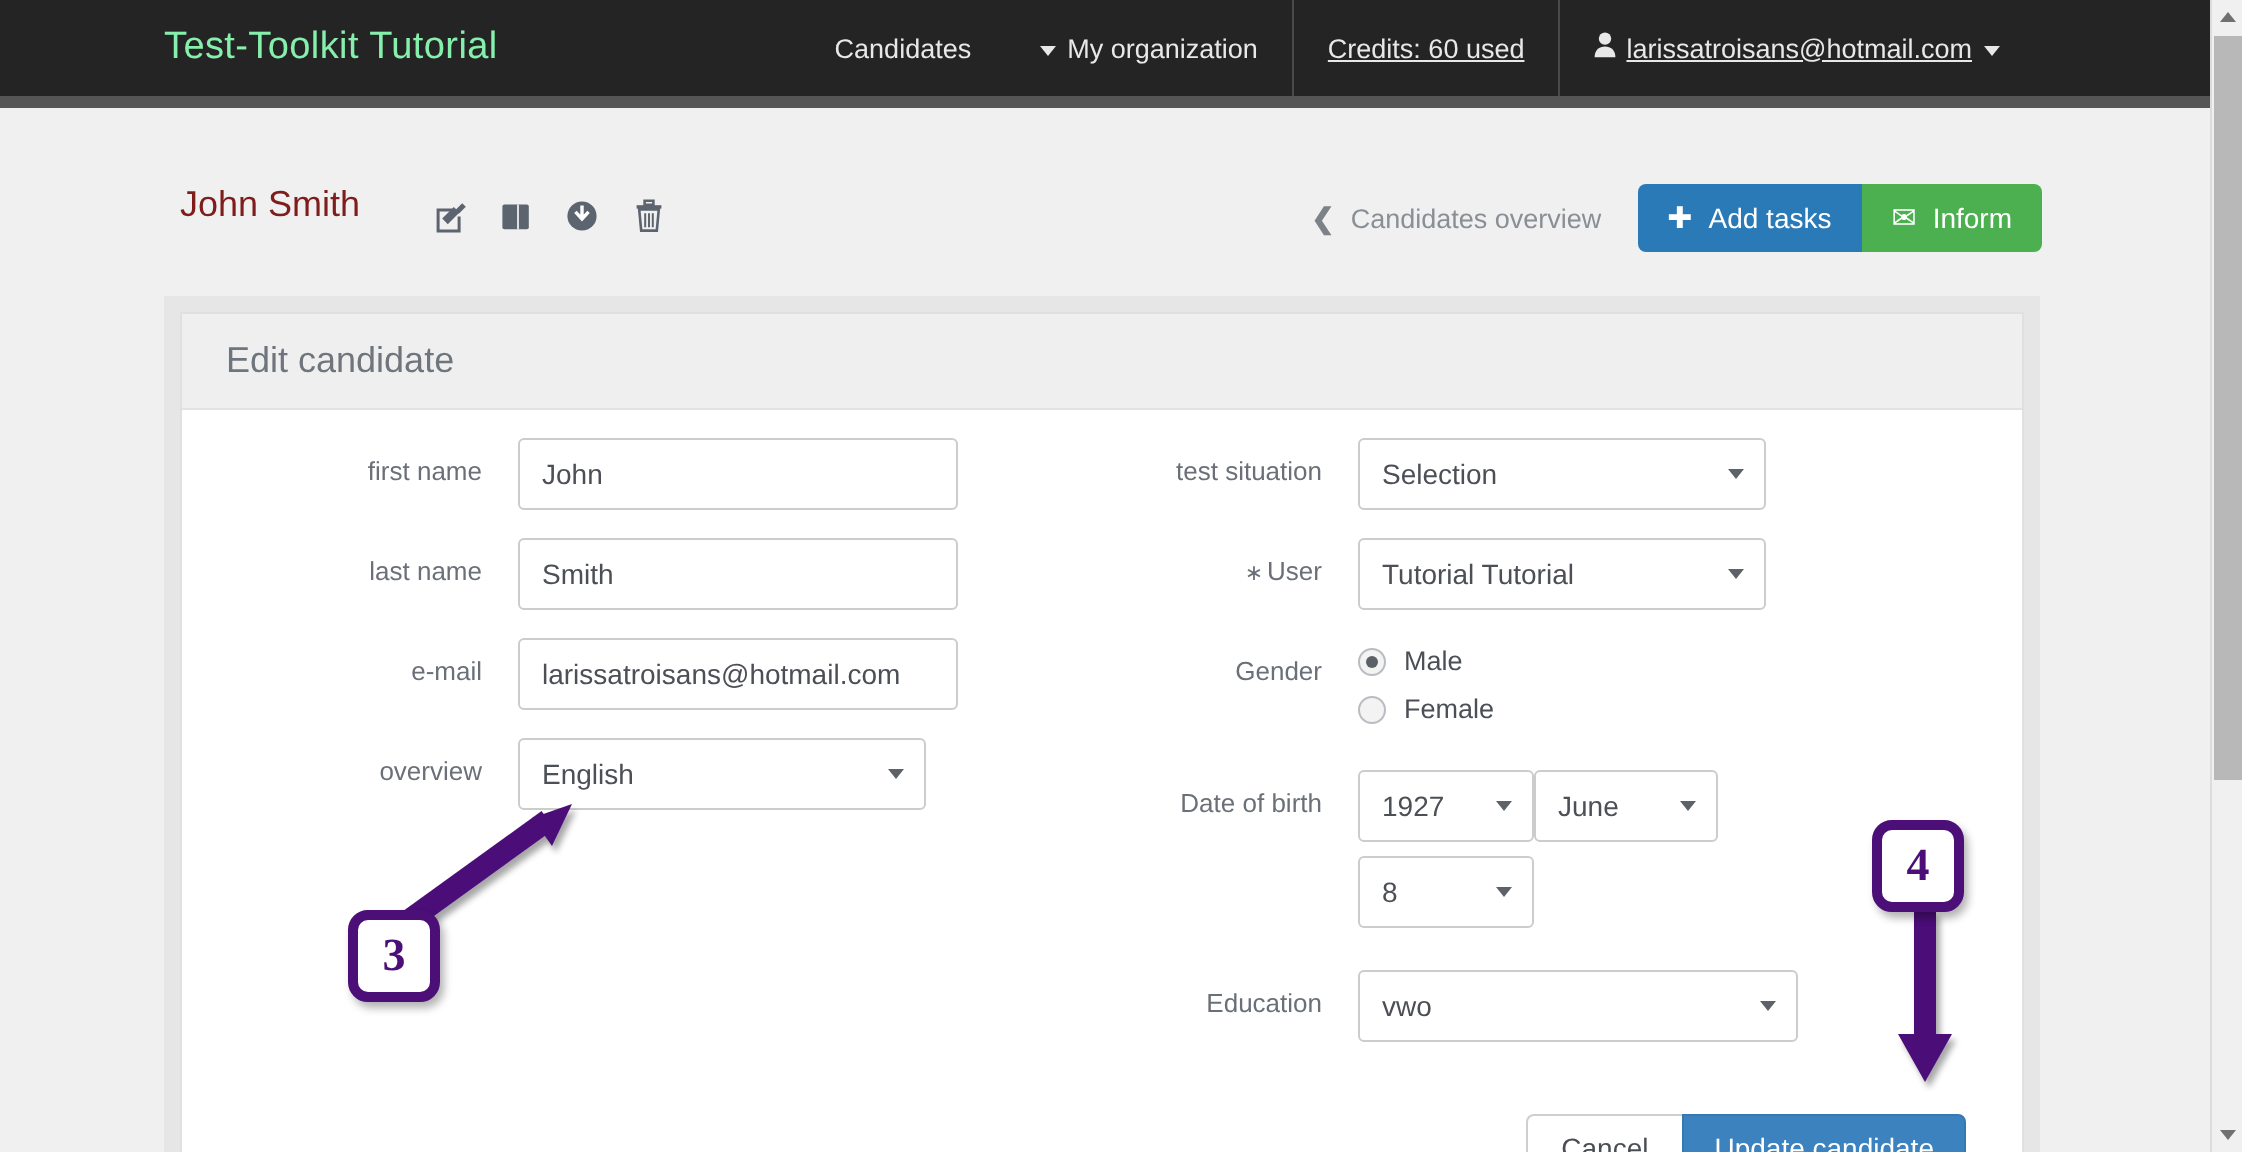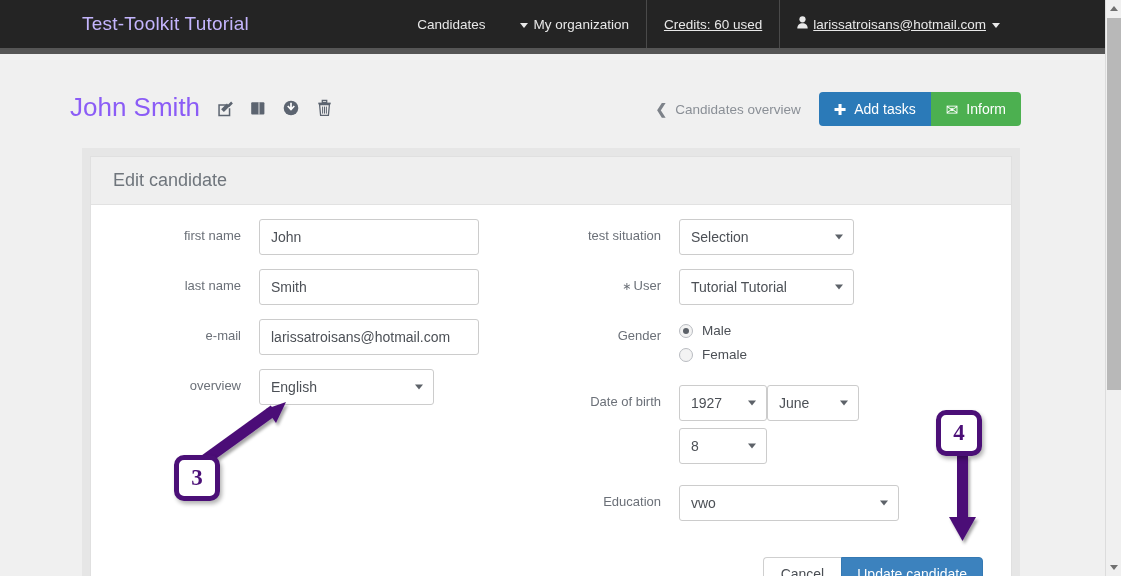--- a/index.html
+++ b/index.html
@@ -26,21 +26,21 @@
   }
 
   
   .navbar {
     position: absolute; left: 0; top: 0;
     width: 1105px; height: 48px;
     background: #242424;
   }
   .brand {
     position: absolute; left: 82px; top: 13px;
-    color: #c4b5fd;
+    color: #86efac;
     font-size: 19px;
     letter-spacing: .2px;
     white-space: nowrap;
   }
   .nav-right {
     position: absolute; right: 88px; top: 0;
     height: 48px;
     display: flex; align-items: center;
   }
   .nav-item {
@@ -84,23 +84,23 @@
     width: 1105px; height: 6px;
     background: #555555;
   }
 
   
   .title-row {
     position: absolute; left: 0; top: 92px;
     width: 1105px; height: 48px;
   }
   .page-title {
-    position: absolute; left: 70px; top: 0px;
-    font-size: 26px;
-    color: #8b5cf6;
+    position: absolute; left: 90px; top: 0px;
+    font-size: 18px;
+    color: #7f1d1d;
     white-space: nowrap;
   }
   .title-icons {
     position: absolute; left: 216px; top: 6px;
     display: flex; align-items: center; gap: 15px;
   }
   .ticon {
     width: 18px; height: 20px;
     display: flex; align-items: center; justify-content: center;
     color: #5c6470;
@@ -218,21 +218,21 @@
     width: 220px; height: 36px;
     border: 1px solid #cccccc;
     border-radius: 3px;
     background: #fff;
     display: flex; align-items: center;
     padding: 0 11px;
     font-size: 14px;
     color: #4c5056;
     cursor: pointer;
   }
-  .tselect.w-wide { width: 175px; }
+  .tselect.w-wide { width: 204px; }
   .tselect.w-year { width: 88px; }
   .tselect.w-mon  { width: 92px; }
   .tselect.w-edu  { width: 220px; }
   .sel-caret {
     position: absolute; right: 10px; top: 50%;
     transform: translateY(-50%);
     width: 0; height: 0;
     border-left: 4.5px solid transparent;
     border-right: 4.5px solid transparent;
     border-top: 5px solid #5d6269;

